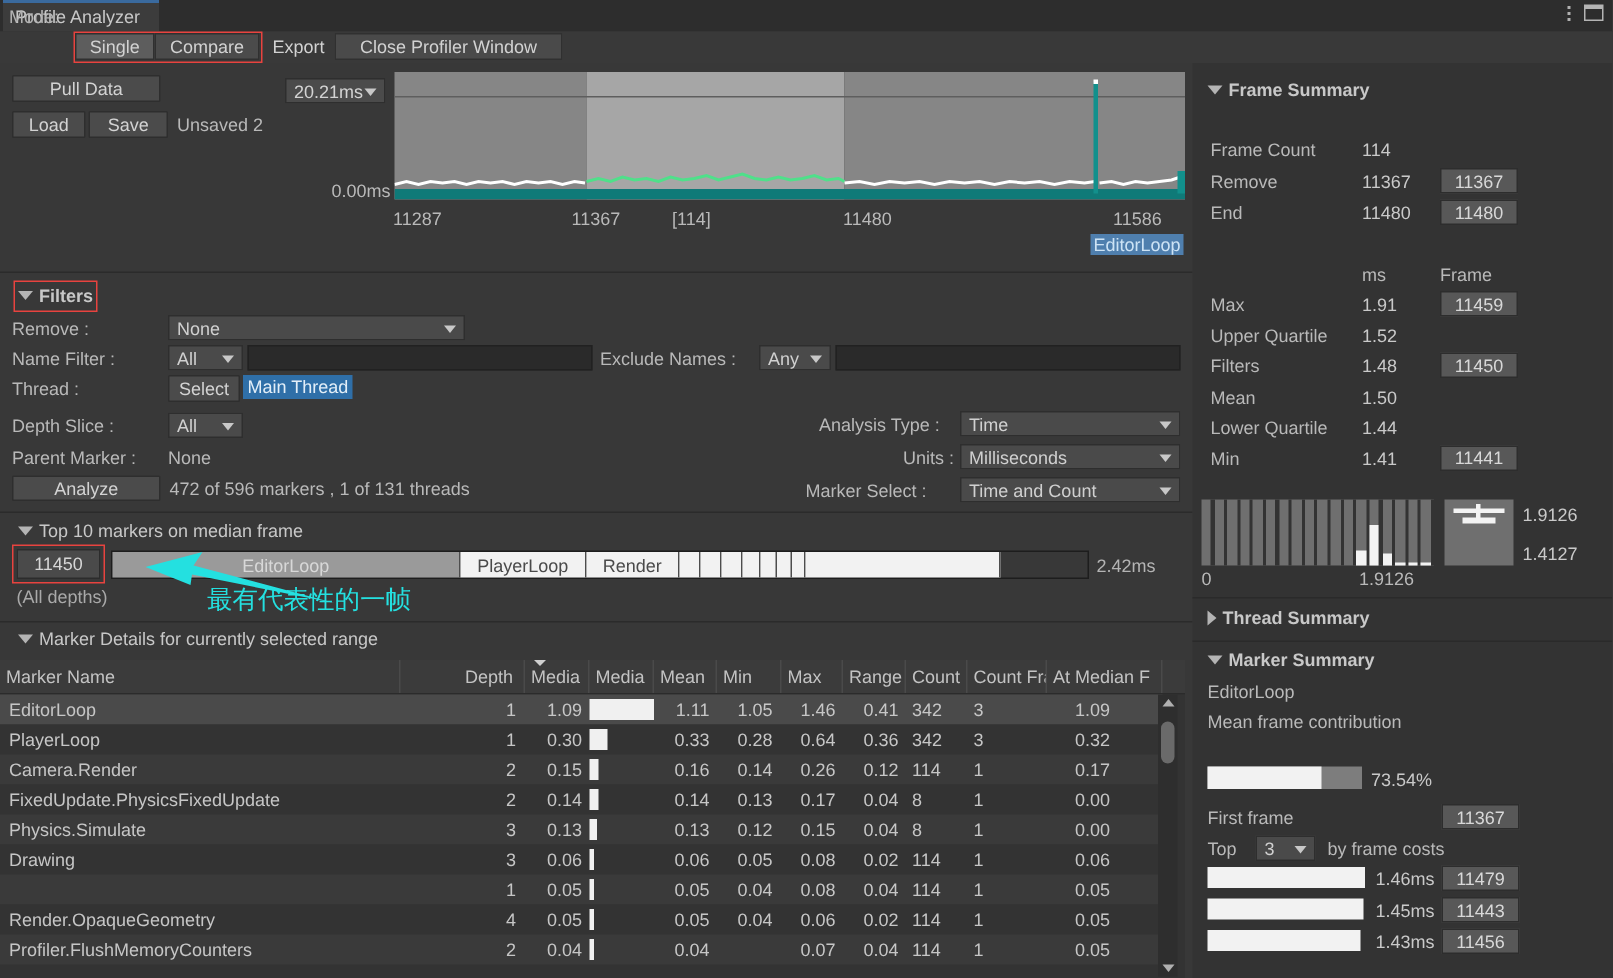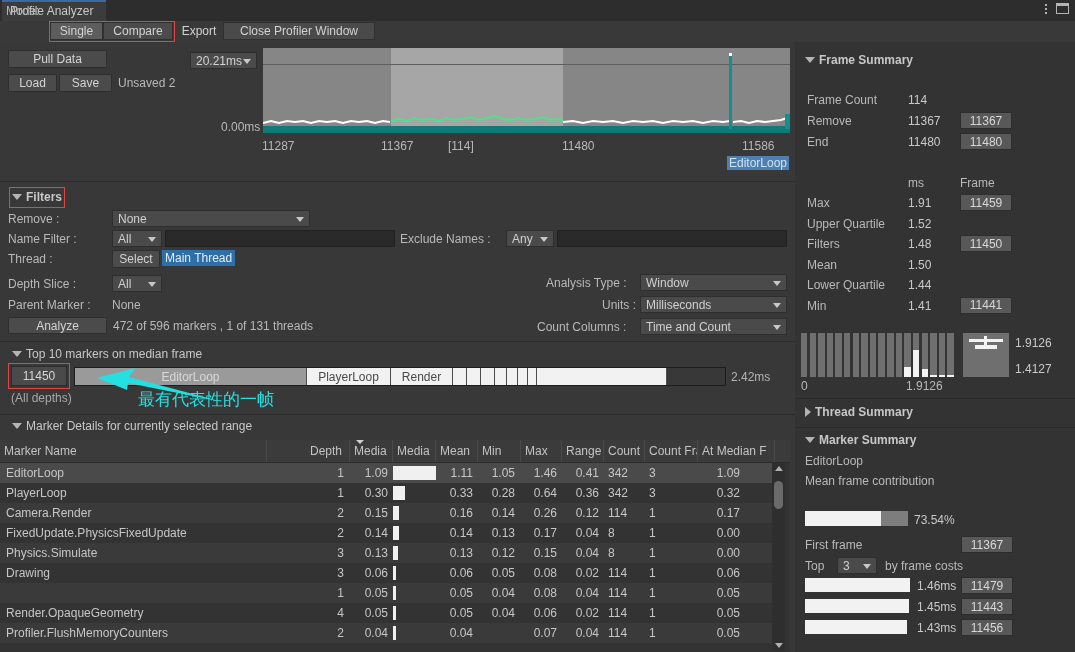--- a/index.html
+++ b/index.html
@@ -273,29 +273,29 @@
   </div>
 
   <div class="rtxt" style="position:absolute;left:8px; top:298px;">Parent Marker :</div>
   <div class="rtxt" style="position:absolute;left:112px; top:298px;">None</div>
 
   <div class="btn" style="left:8px; top:317px; width:99px; height:17px;">Analyze</div>
   <div class="rtxt" style="position:absolute;left:113px; top:319px;">472 of 596 markers  ,  1 of 131 threads</div>
 
   <div class="rtxt" style="position:absolute;left:546px; top:276px;">Analysis Type :</div>
   <div class="dropdown" style="left:640px; top:274px; width:147px; height:17px;">
-    <span>Window</span>
+    <span>Time</span>
     <span class="arw"></span>
   </div>
   <div class="rtxt" style="position:absolute;left:602px; top:298px;">Units :</div>
   <div class="dropdown" style="left:640px; top:296px; width:147px; height:17px;">
     <span>Milliseconds</span>
     <span class="arw"></span>
   </div>
-  <div class="rtxt" style="position:absolute;left:537px; top:320px;">Count Columns :</div>
+  <div class="rtxt" style="position:absolute;left:537px; top:320px;">Marker Select :</div>
   <div class="dropdown" style="left:640px; top:318px; width:147px; height:17px;">
     <span>Time and Count</span>
     <span class="arw"></span>
   </div>
 
   <div class="sepline" style="left:0; top:341px; width:795px;"></div>
 
   <div class="sechead secheadnormal" style="left:12px; top:347px;">
     <span class="foldarrow-d"></span><span>Top 10 markers on median frame</span>
   </div>

